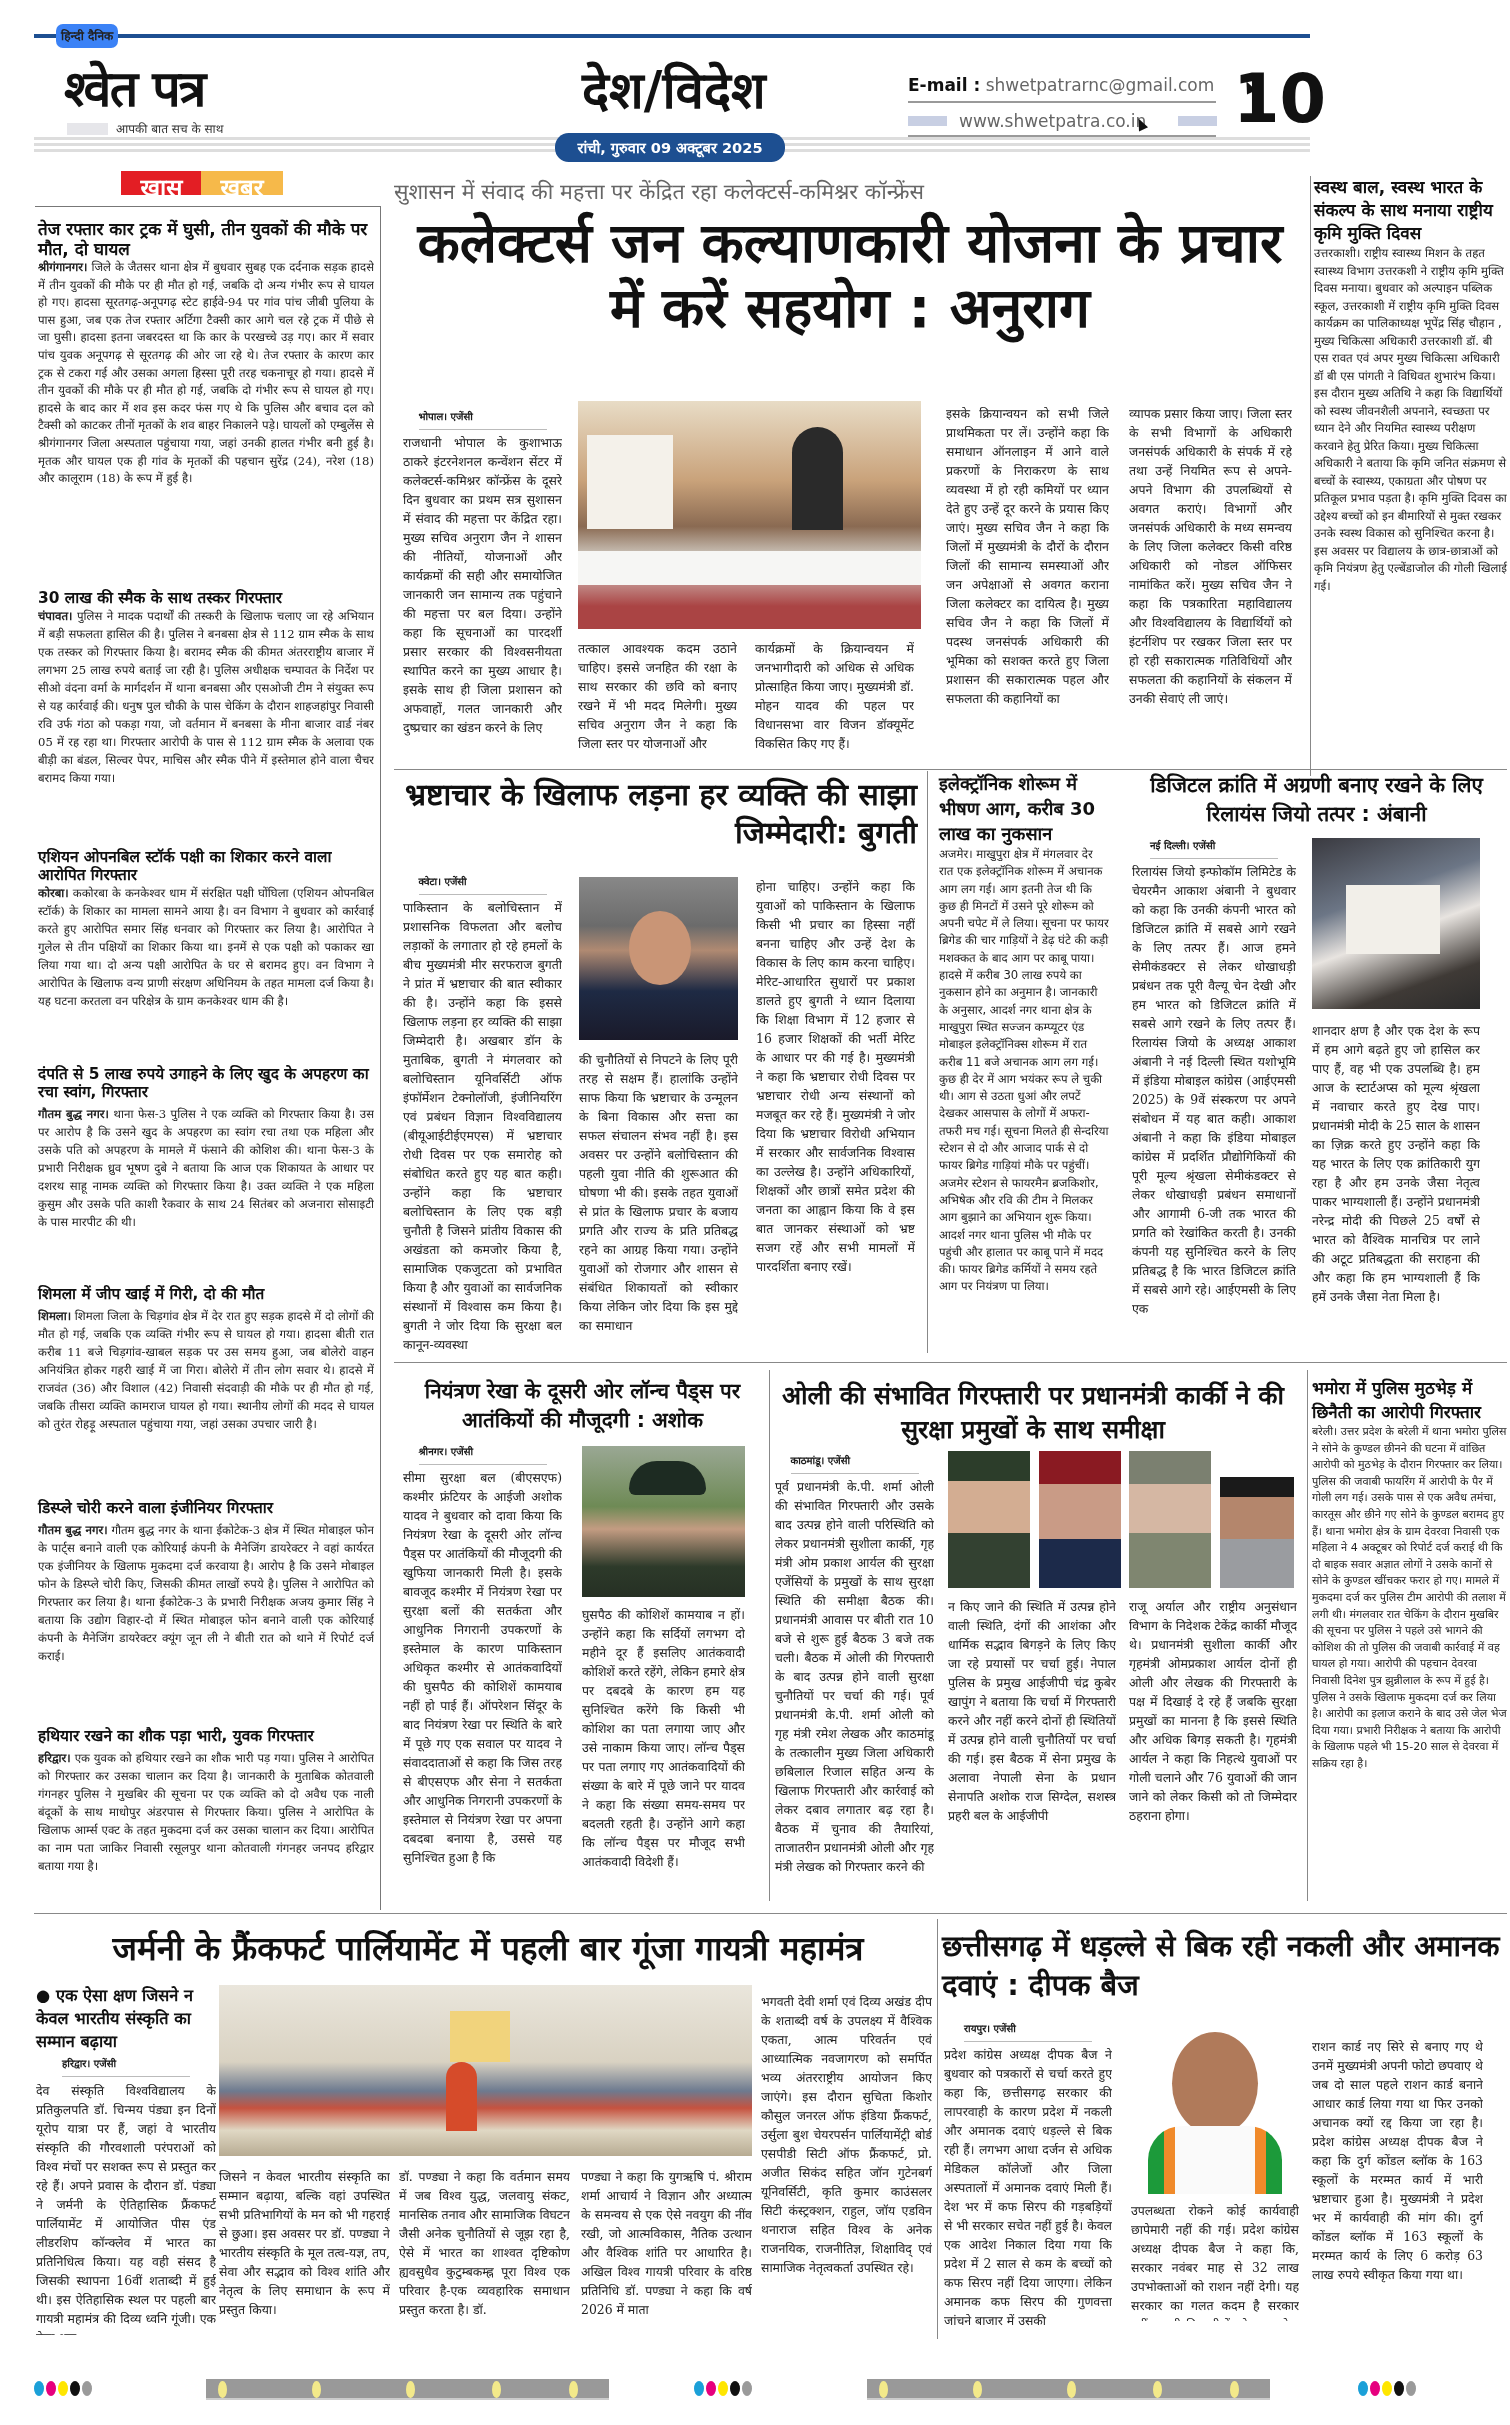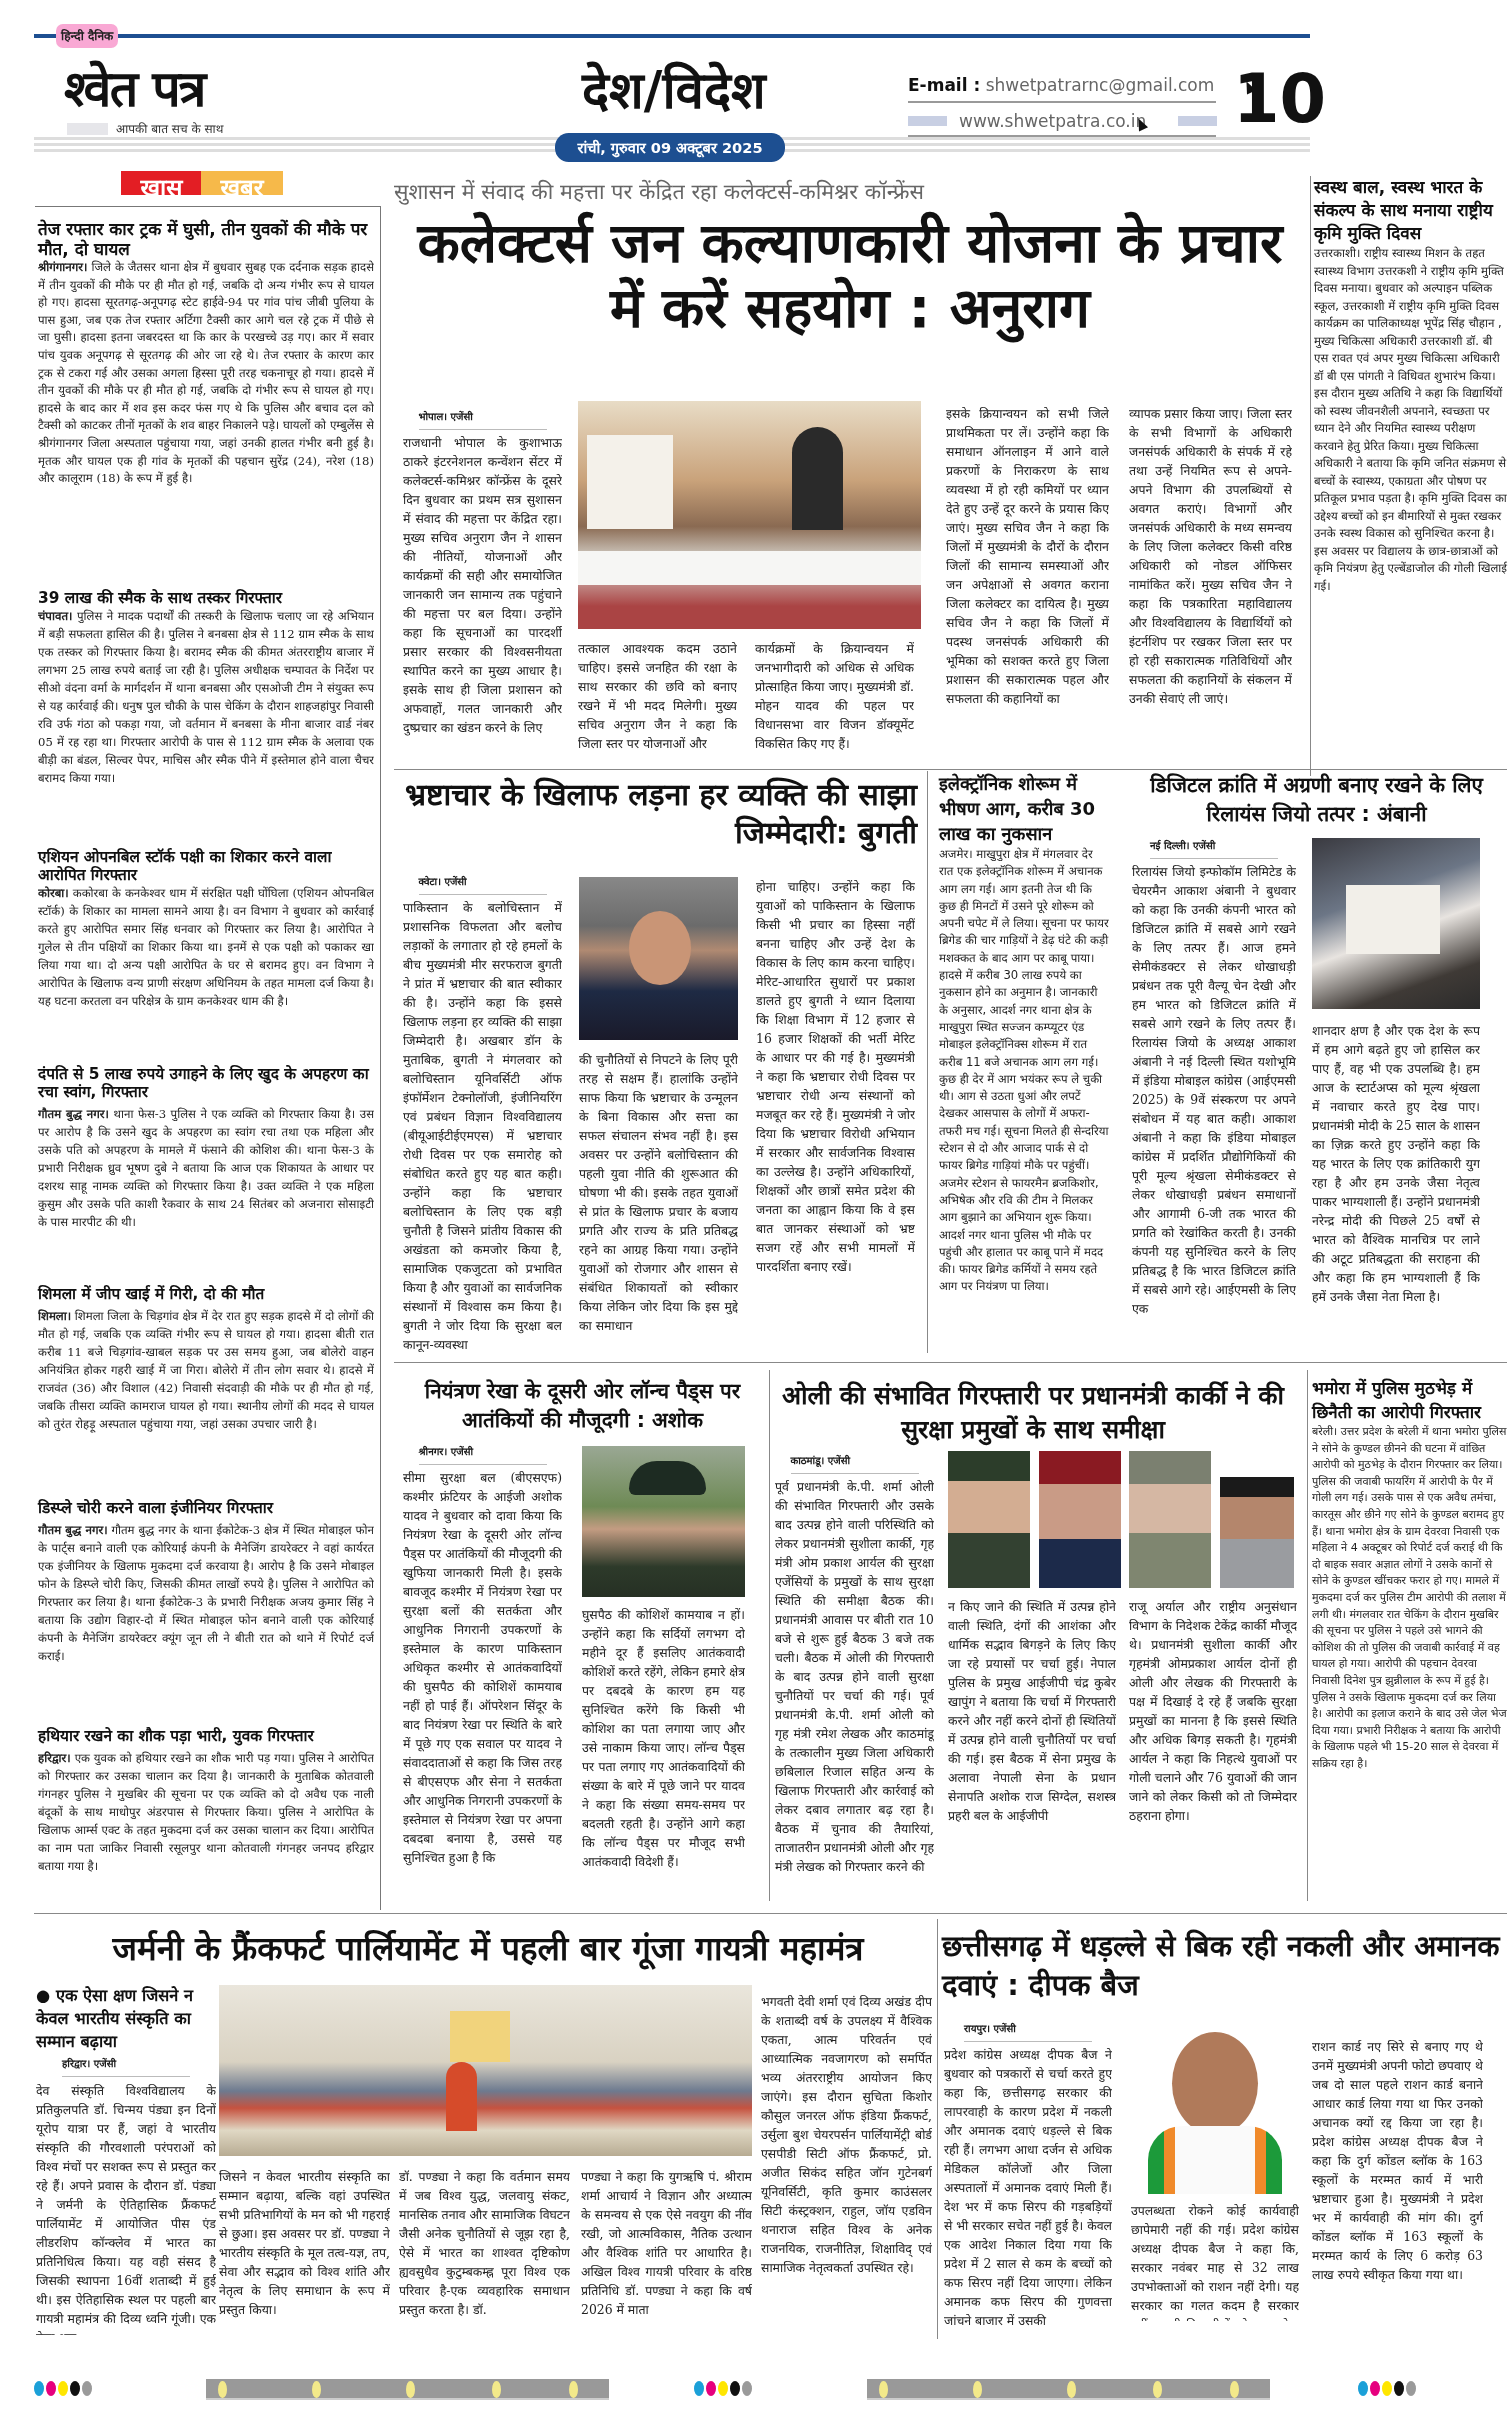--- a/index.html
+++ b/index.html
@@ -6,21 +6,21 @@
 html,body{width:1511px;height:2426px;background:#fff;overflow:hidden}
 body{font-family:"DejaVu Sans",sans-serif;color:#1a1a1a;position:relative}
 .abs{position:absolute}
 .txt{font-family:"DejaVu Serif",serif;font-size:12.4px;line-height:19px;text-align:justify;color:#222;overflow:hidden}
 .txt b{font-family:"DejaVu Sans",sans-serif;font-weight:bold}
 .hd{font-family:"DejaVu Sans",sans-serif;font-weight:bold;color:#111;line-height:1.18}
 .dateline{font-family:"DejaVu Sans",sans-serif;font-weight:bold;font-size:10px;text-align:left;border-bottom:0.9px solid #bbb;padding-bottom:6px;margin:0 auto 3.4px;width:128px}
 .photo{overflow:hidden;background:#888}
 
 .topline{position:absolute;left:34px;top:34px;width:1276px;height:4.3px;background:#1d4f91}
-.tag-hindi{position:absolute;left:56px;top:24px;padding:3.4px 5.1px;background:#f9a8d4;border-radius:6.9px;font-size:12px;font-weight:bold;color:#222}
+.tag-hindi{position:absolute;left:56px;top:24px;padding:3.4px 5.1px;background:#3b82f6;border-radius:6.9px;font-size:12px;font-weight:bold;color:#222}
 .logo{position:absolute;left:64px;top:53px;font-size:50px;font-weight:bold;letter-spacing:-1.7px;color:#111}
 .tagline{position:absolute;left:116px;top:120px;font-size:12px;color:#333}
 .tagline-bar{position:absolute;left:67px;top:123px;width:41px;height:12px;background:#e6e6ea}
 .section{position:absolute;left:582px;top:53px;font-size:51px;font-weight:bold;color:#111}
 .date-pill{position:absolute;left:555px;top:133px;width:230px;height:29px;border-radius:13.7px;background:#1d4f91;color:#fff;font-size:14.6px;font-weight:bold;text-align:center;line-height:29px}
 .stripes{position:absolute;left:34px;top:137px;width:1276px;height:17px;background:repeating-linear-gradient(#ddd 0 2.6px,#fff 2.6px 6px)}
 .email{position:absolute;left:908px;top:75px;font-size:17px;color:#666}
 .email b{color:#111}
 .web{position:absolute;left:959px;top:111px;font-size:17px;color:#666}
 .webbar{position:absolute;top:116px;width:39px;height:10.3px;background:#c8cfe3}
@@ -61,21 +61,21 @@
 
 <div class="khas">खास</div>
 <div class="khabar">खबर</div>
 <div class="leftbox"></div>
 
 <div class="abs" style="left:38px;top:219px;width:336px">
   <div class="hd" style="font-size:17px">तेज रफ्तार कार ट्रक में घुसी, तीन युवकों की मौके पर मौत, दो घायल</div>
   <div class="txt" style="height:267px;font-size:11.6px;line-height:17.6px"><b>श्रीगंगानगर।</b> <span>जिले के जैतसर थाना क्षेत्र में बुधवार सुबह एक दर्दनाक सड़क हादसे में तीन युवकों की मौके पर ही मौत हो गई, जबकि दो अन्य गंभीर रूप से घायल हो गए। हादसा सूरतगढ़-अनूपगढ़ स्टेट हाईवे-94 पर गांव पांच जीबी पुलिया के पास हुआ, जब एक तेज रफ्तार अर्टिगा टैक्सी कार आगे चल रहे ट्रक में पीछे से जा घुसी। हादसा इतना जबरदस्त था कि कार के परखच्चे उड़ गए। कार में सवार पांच युवक अनूपगढ़ से सूरतगढ़ की ओर जा रहे थे। तेज रफ्तार के कारण कार ट्रक से टकरा गई और उसका अगला हिस्सा पूरी तरह चकनाचूर हो गया। हादसे में तीन युवकों की मौके पर ही मौत हो गई, जबकि दो गंभीर रूप से घायल हो गए। हादसे के बाद कार में शव इस कदर फंस गए थे कि पुलिस और बचाव दल को टैक्सी को काटकर तीनों मृतकों के शव बाहर निकालने पड़े। घायलों को एम्बुलेंस से श्रीगंगानगर जिला अस्पताल पहुंचाया गया, जहां उनकी हालत गंभीर बनी हुई है। मृतक और घायल एक ही गांव के मृतकों की पहचान सुरेंद्र (24), नरेश (18) और कालूराम (18) के रूप में हुई है।</span></div>
 </div>
 <div class="abs" style="left:38px;top:589px;width:336px">
-  <div class="hd" style="font-size:15.4px">39 लाख की स्मैक के साथ तस्कर गिरफ्तार</div>
+  <div class="hd" style="font-size:15.4px">30 लाख की स्मैक के साथ तस्कर गिरफ्तार</div>
   <div class="txt" style="height:231px;font-size:11.6px;line-height:18px"><b>चंपावत।</b> <span>पुलिस ने मादक पदार्थों की तस्करी के खिलाफ चलाए जा रहे अभियान में बड़ी सफलता हासिल की है। पुलिस ने बनबसा क्षेत्र से 112 ग्राम स्मैक के साथ एक तस्कर को गिरफ्तार किया है। बरामद स्मैक की कीमत अंतरराष्ट्रीय बाजार में लगभग 25 लाख रुपये बताई जा रही है। पुलिस अधीक्षक चम्पावत के निर्देश पर सीओ वंदना वर्मा के मार्गदर्शन में थाना बनबसा और एसओजी टीम ने संयुक्त रूप से यह कार्रवाई की। धनुष पुल चौकी के पास चेकिंग के दौरान शाहजहांपुर निवासी रवि उर्फ गंठा को पकड़ा गया, जो वर्तमान में बनबसा के मीना बाजार वार्ड नंबर 05 में रह रहा था। गिरफ्तार आरोपी के पास से 112 ग्राम स्मैक के अलावा एक बीड़ी का बंडल, सिल्वर पेपर, माचिस और स्मैक पीने में इस्तेमाल होने वाला चैचर बरामद किया गया।</span></div>
 </div>
 <div class="abs" style="left:38px;top:848px;width:336px">
   <div class="hd" style="font-size:15.4px">एशियन ओपनबिल स्टॉर्क पक्षी का शिकार करने वाला आरोपित गिरफ्तार</div>
   <div class="txt" style="height:159px;font-size:11.6px;line-height:18px"><b>कोरबा।</b> <span>ककोरबा के कनकेश्वर धाम में संरक्षित पक्षी घोंघिला (एशियन ओपनबिल स्टॉर्क) के शिकार का मामला सामने आया है। वन विभाग ने बुधवार को कार्रवाई करते हुए आरोपित समार सिंह धनवार को गिरफ्तार कर लिया है। आरोपित ने गुलेल से तीन पक्षियों का शिकार किया था। इनमें से एक पक्षी को पकाकर खा लिया गया था। दो अन्य पक्षी आरोपित के घर से बरामद हुए। वन विभाग ने आरोपित के खिलाफ वन्य प्राणी संरक्षण अधिनियम के तहत मामला दर्ज किया है। यह घटना करतला वन परिक्षेत्र के ग्राम कनकेश्वर धाम की है।</span></div>
 </div>
 <div class="abs" style="left:38px;top:1065px;width:336px">
   <div class="hd" style="font-size:15.4px">दंपति से 5 लाख रुपये उगाहने के लिए खुद के अपहरण का रचा स्वांग, गिरफ्तार</div>
   <div class="txt" style="height:159px;font-size:11.6px;line-height:18px;margin-top:3.4px"><b>गौतम बुद्ध नगर।</b> <span>थाना फेस-3 पुलिस ने एक व्यक्ति को गिरफ्तार किया है। उस पर आरोप है कि उसने खुद के अपहरण का स्वांग रचा तथा एक महिला और उसके पति को अपहरण के मामले में फंसाने की कोशिश की। थाना फेस-3 के प्रभारी निरीक्षक ध्रुव भूषण दुबे ने बताया कि आज एक शिकायत के आधार पर दशरथ साहू नामक व्यक्ति को गिरफ्तार किया है। उक्त व्यक्ति ने एक महिला कुसुम और उसके पति काशी रैकवार के साथ 24 सितंबर को अजनारा सोसाइटी के पास मारपीट की थी।</span></div>
 </div>

